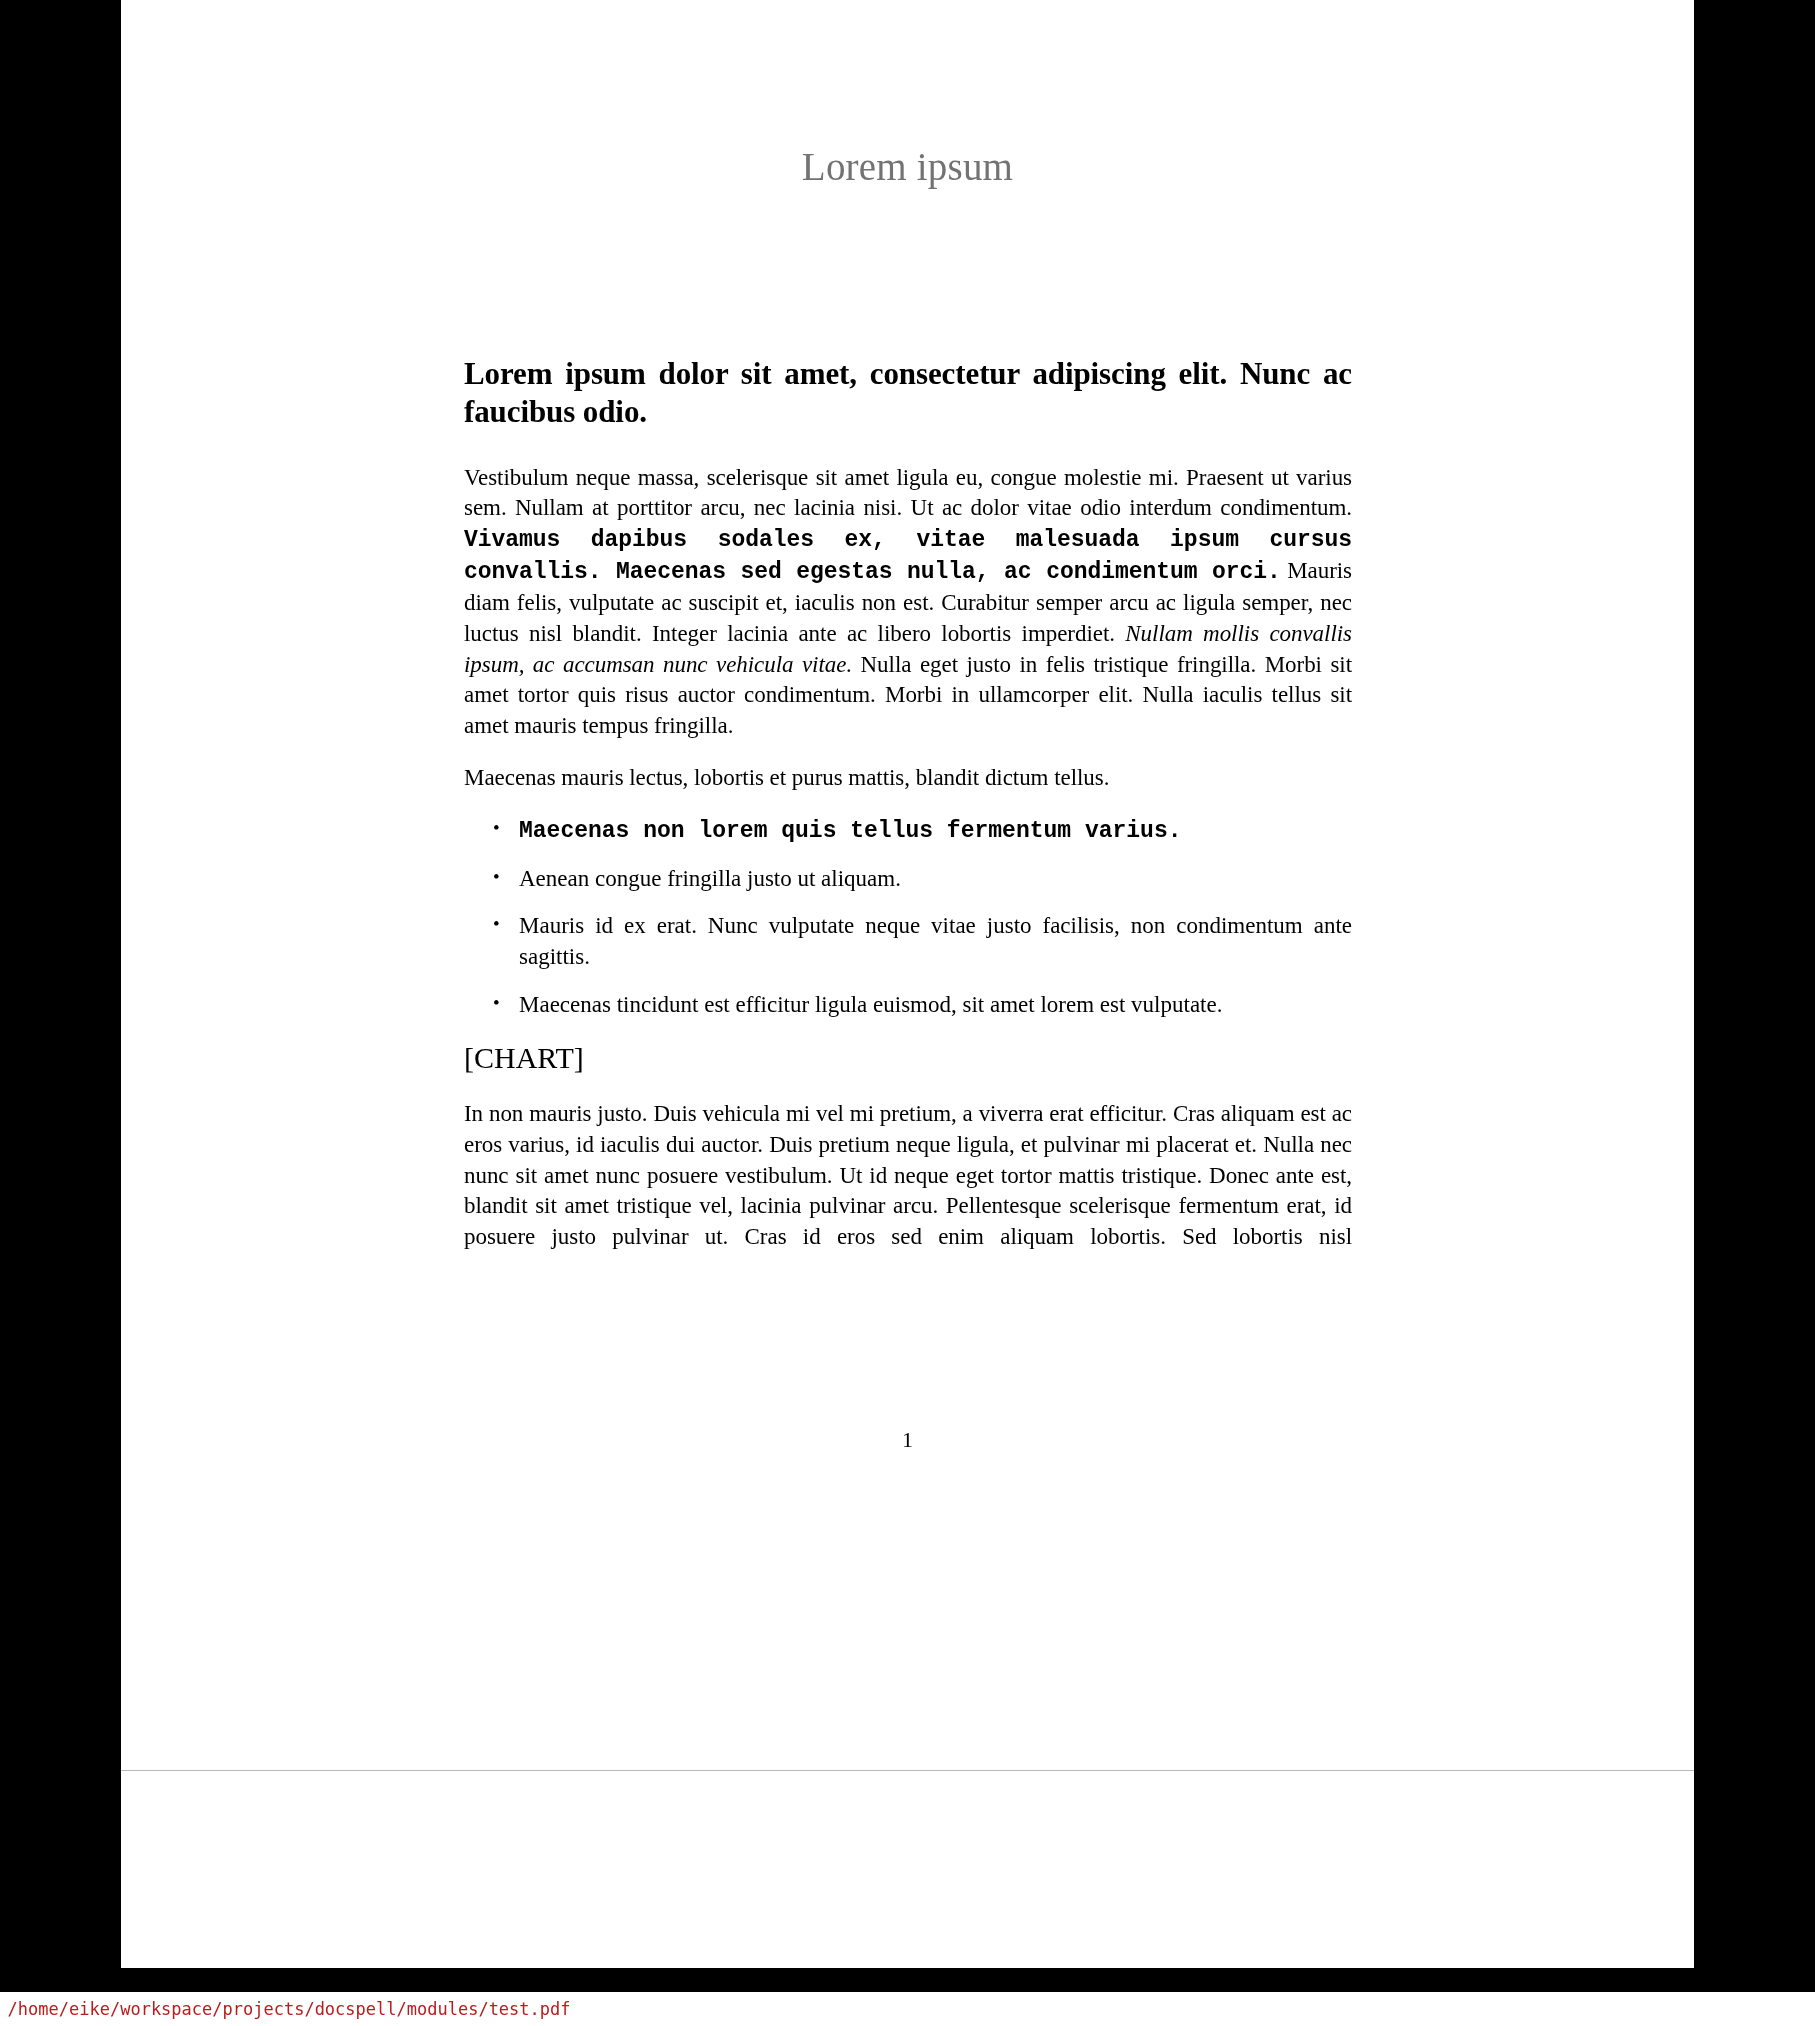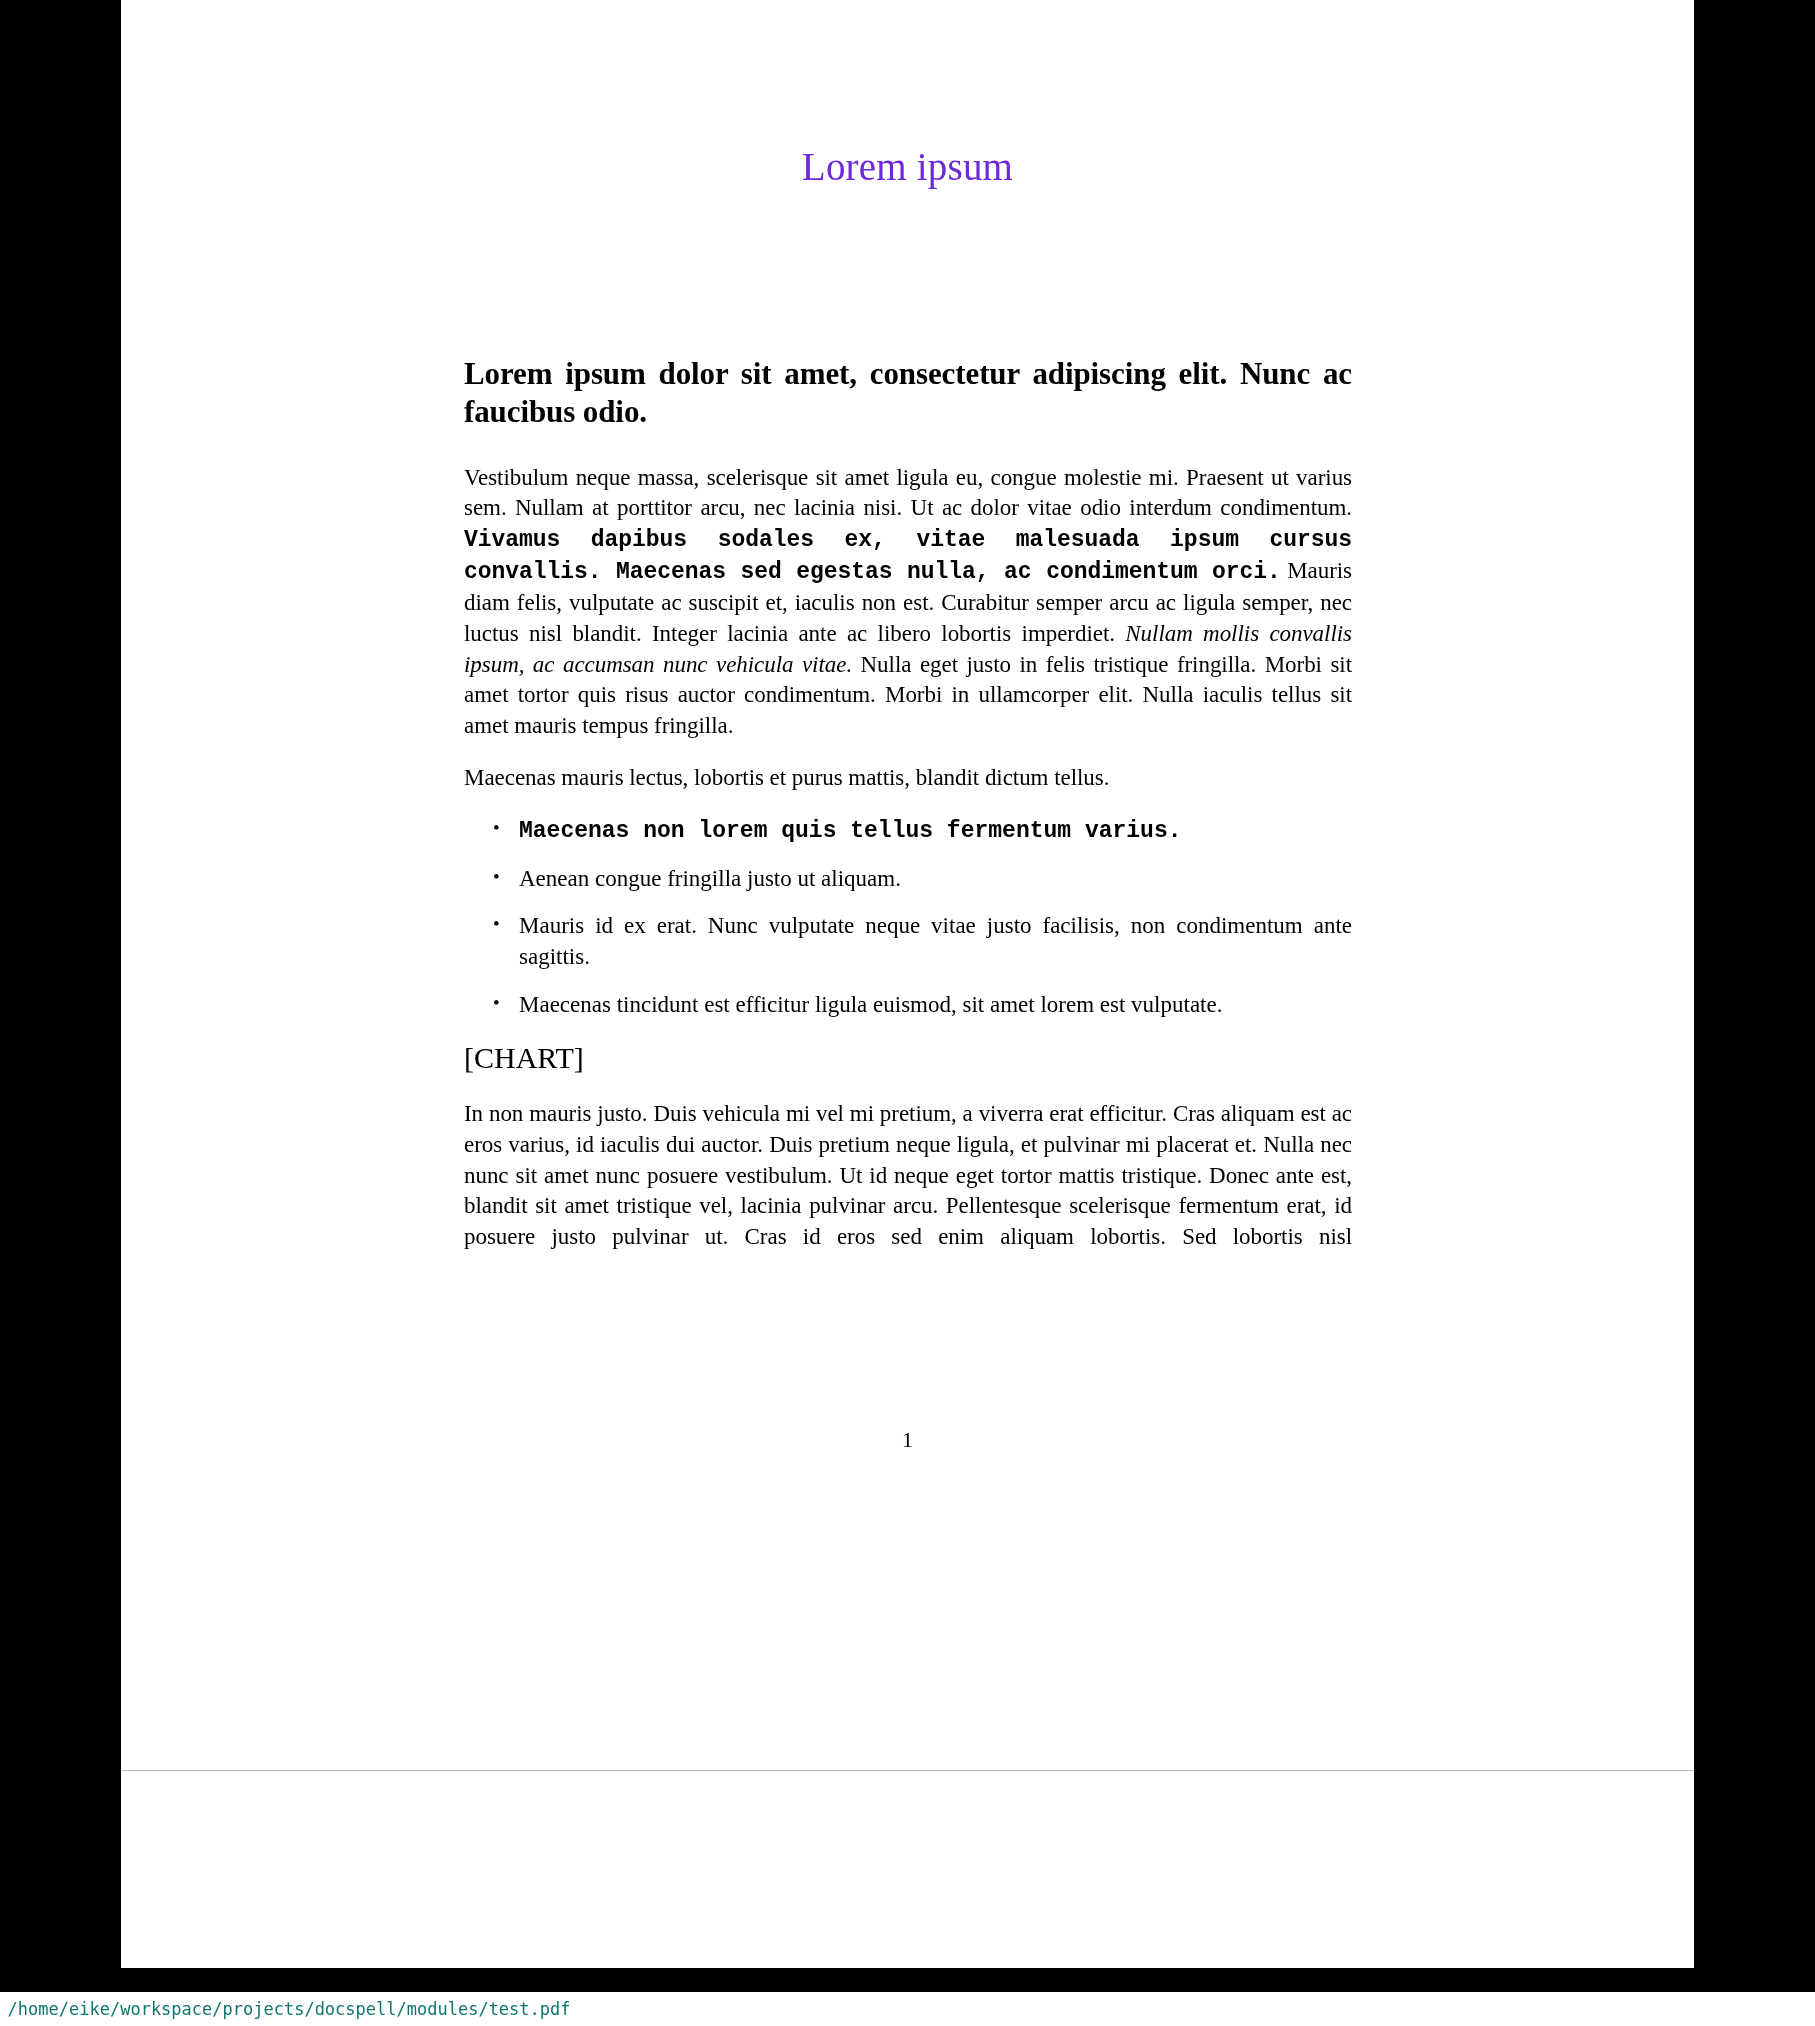--- a/index.html
+++ b/index.html
@@ -35,21 +35,21 @@
     width: 1573px;
     height: 1771px;
     background: #ffffff;
     border-bottom: 0.9px solid #b9b9b9;
     box-sizing: border-box;
   }
   .doc-title {
     text-align: center;
     font-size: 39px;
     line-height: 1.2;
-    color: #6d28d9;
+    color: #737373;
     margin-top: 144px;
     letter-spacing: 0.2px;
   }
   .content {
     position: absolute;
     left: 343px;
     top: 355px;
     width: 888px;
   }
   h1.section-heading {
@@ -109,21 +109,21 @@
     text-align: center;
     font-size: 22px;
   }
   .statusbar {
     position: absolute;
     left: 0;
     top: 1992px;
     width: 1815px;
     height: 34px;
     background: #ffffff;
-    color: #0f766e;
+    color: #b91c1c;
     font-family: "DejaVu Sans Mono", monospace;
     font-size: 17px;
     line-height: 34px;
     box-sizing: border-box;
     padding: 0 7.6px;
   }
   .statusbar .path {
     position: absolute;
     left: 7.6px;
     top: 0;

